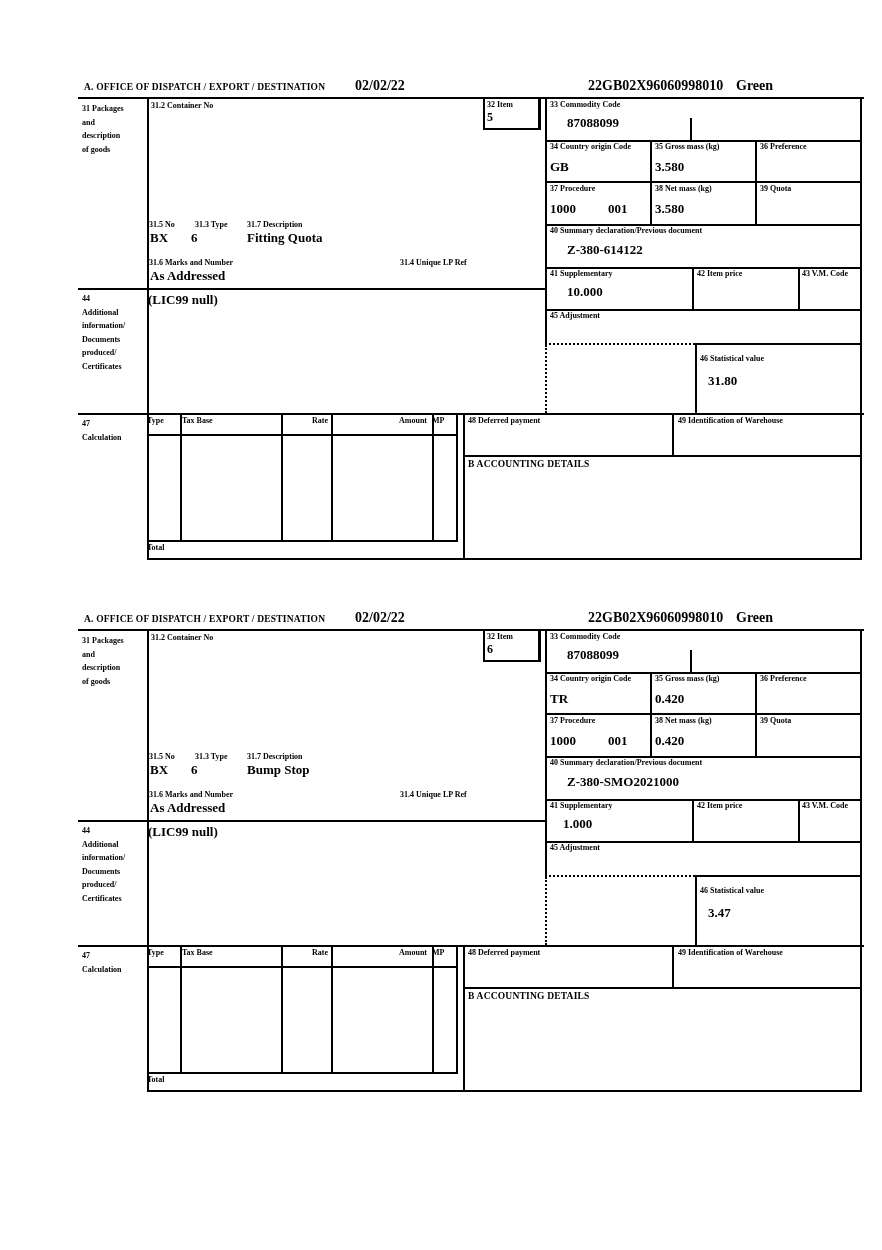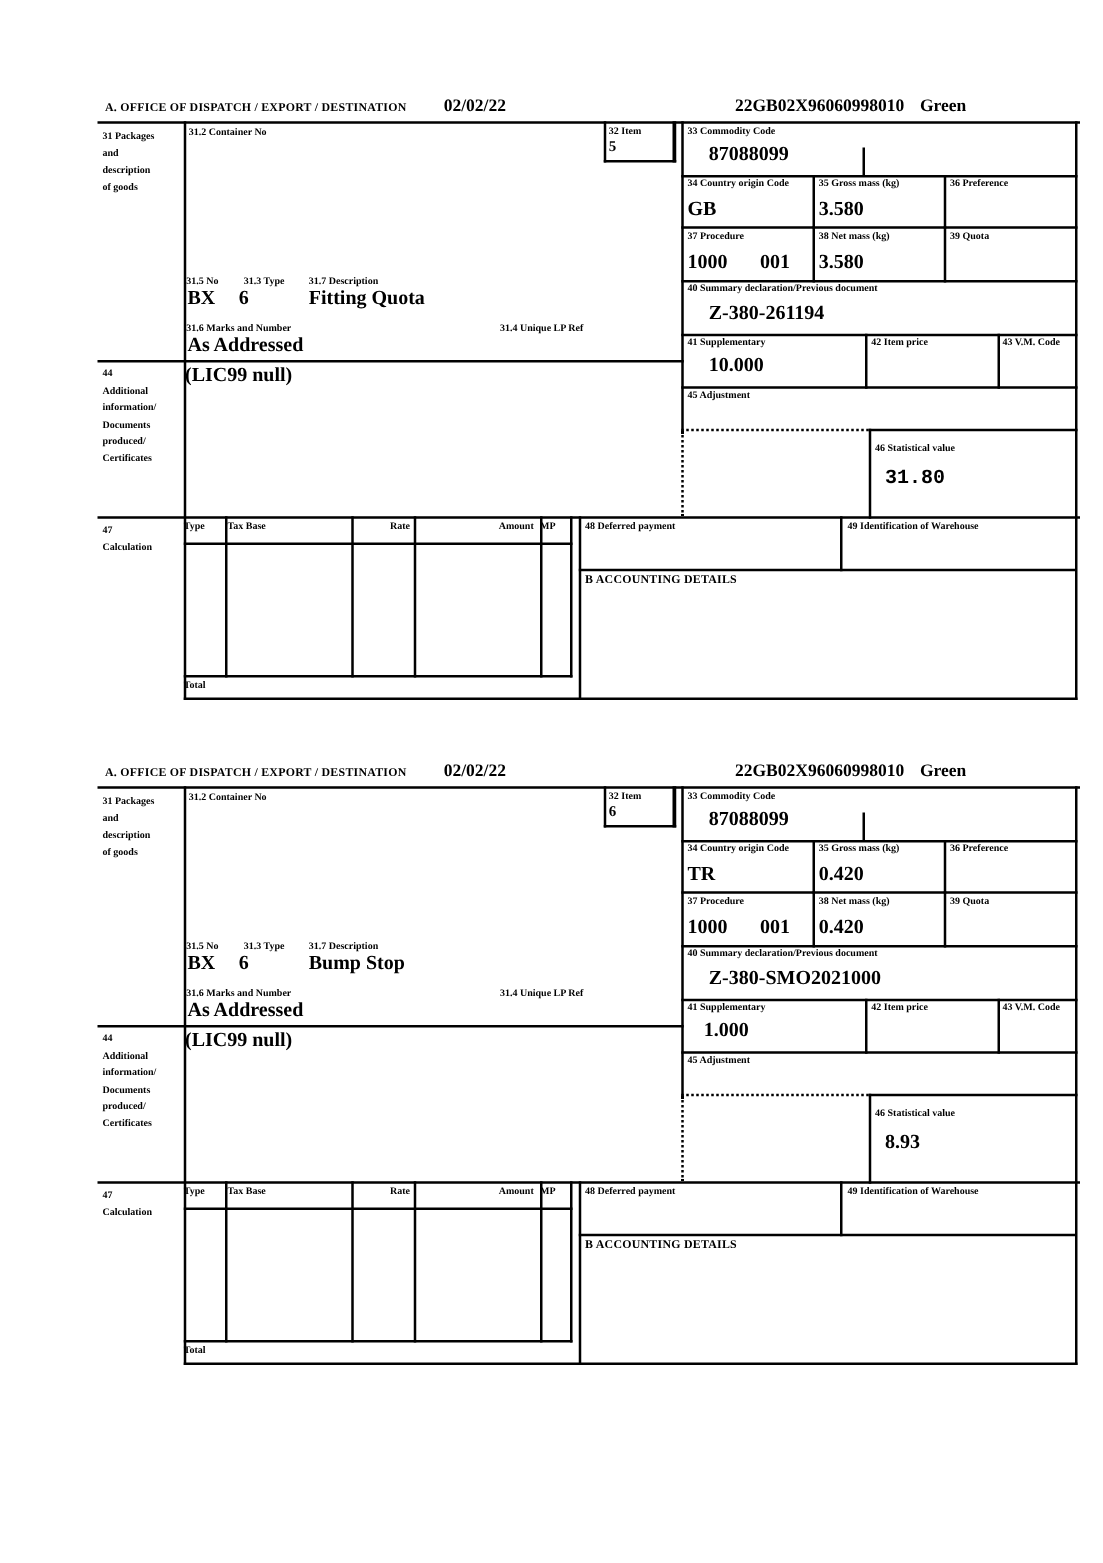--- a/index.html
+++ b/index.html
@@ -5,21 +5,21 @@
   html,body{margin:0;padding:0;background:#fff;}
   #page{position:relative;width:882px;height:1250px;background:#ffffff;overflow:hidden;
         font-family:"Liberation Serif",serif;color:#000;}
   .form{position:absolute;left:78px;width:786px;height:484px;}
   .form-0{top:78px;}
   .form-1{top:610px;}
   .t{position:absolute;white-space:nowrap;}
   .pre{white-space:pre-line;}
   .lbl{font-size:8px;font-weight:700;line-height:1.25;}
   .mlbl{font-size:8px;font-weight:700;line-height:1.7;}
-  .val{font-size:16px;font-weight:700;}
+  .val{font-size:13px;font-weight:700;}
   .val12{font-size:12px;font-weight:700;}
   .hdr9{font-size:9.5px;font-weight:700;letter-spacing:.2px;}
   .hdr14{font-size:14px;font-weight:700;}
   .hl{position:absolute;background:#000;height:2px;}
   .vl{position:absolute;background:#000;width:2px;}
   .vdot{position:absolute;width:0;border-left:2px dotted #000;}
   .hdot{position:absolute;height:0;border-top:2px dotted #000;}
   .box32{position:absolute;left:405px;top:19px;width:53px;height:31px;
          border-left:2px solid #000;border-right:3px solid #000;border-bottom:2px solid #000;}
   .box46{position:absolute;left:617px;top:265px;width:165px;height:70px;
@@ -105,31 +105,31 @@
     <span class="t lbl" style="left:682px;top:64px;">36 Preference</span>
 
     <span class="t lbl" style="left:472px;top:106px;">37 Procedure</span>
     <span class="t val" style="left:472px;top:123px;">1000</span>
     <span class="t val" style="left:530px;top:123px;">001</span>
     <span class="t lbl" style="left:577px;top:106px;">38 Net mass (kg)</span>
     <span class="t val" style="left:577px;top:123px;">3.580</span>
     <span class="t lbl" style="left:682px;top:106px;">39 Quota</span>
 
     <span class="t lbl" style="left:472px;top:148px;">40 Summary declaration/Previous document</span>
-    <span class="t val" style="left:489px;top:164px;">Z-380-261194</span>
+    <span class="t val" style="left:489px;top:164px;">Z-380-614122</span>
 
     <span class="t lbl" style="left:472px;top:191px;">41 Supplementary</span>
     <span class="t val" style="left:489px;top:206px;">10.000</span>
     <span class="t lbl" style="left:619px;top:191px;">42 Item price</span>
     <span class="t lbl" style="left:724px;top:191px;">43 V.M. Code</span>
 
     <span class="t lbl" style="left:472px;top:233px;">45 Adjustment</span>
 
     <span class="t lbl" style="left:622px;top:276px;">46 Statistical value</span>
-    <span class="t val" style="left:630px;top:295px;font-family:Liberation Mono, monospace;">31.80</span>
+    <span class="t val" style="left:630px;top:295px;">31.80</span>
 
     <div class="hl" style="left:69px;top:356px;width:311px;"></div>
     <div class="hl" style="left:69px;top:462px;width:311px;"></div>
     <div class="vl" style="left:102px;top:335px;height:129px;"></div>
     <div class="vl" style="left:203px;top:335px;height:129px;"></div>
     <div class="vl" style="left:253px;top:335px;height:129px;"></div>
     <div class="vl" style="left:354px;top:335px;height:129px;"></div>
     <div class="vl" style="left:378px;top:335px;height:129px;"></div>
 
     <span class="th ctr" style="left:69px;width:33px;">Type</span>
@@ -231,21 +231,21 @@
     <span class="t val" style="left:489px;top:164px;">Z-380-SMO2021000</span>
 
     <span class="t lbl" style="left:472px;top:191px;">41 Supplementary</span>
     <span class="t val" style="left:485px;top:206px;">1.000</span>
     <span class="t lbl" style="left:619px;top:191px;">42 Item price</span>
     <span class="t lbl" style="left:724px;top:191px;">43 V.M. Code</span>
 
     <span class="t lbl" style="left:472px;top:233px;">45 Adjustment</span>
 
     <span class="t lbl" style="left:622px;top:276px;">46 Statistical value</span>
-    <span class="t val" style="left:630px;top:295px;">8.93</span>
+    <span class="t val" style="left:630px;top:295px;">3.47</span>
 
     <div class="hl" style="left:69px;top:356px;width:311px;"></div>
     <div class="hl" style="left:69px;top:462px;width:311px;"></div>
     <div class="vl" style="left:102px;top:335px;height:129px;"></div>
     <div class="vl" style="left:203px;top:335px;height:129px;"></div>
     <div class="vl" style="left:253px;top:335px;height:129px;"></div>
     <div class="vl" style="left:354px;top:335px;height:129px;"></div>
     <div class="vl" style="left:378px;top:335px;height:129px;"></div>
 
     <span class="th ctr" style="left:69px;width:33px;">Type</span>

